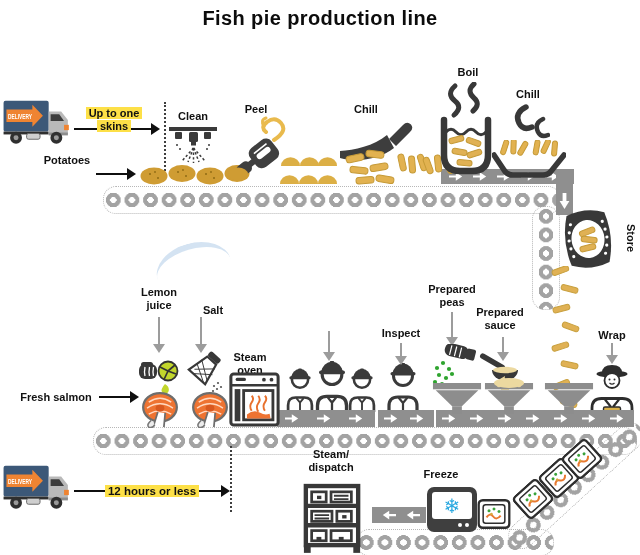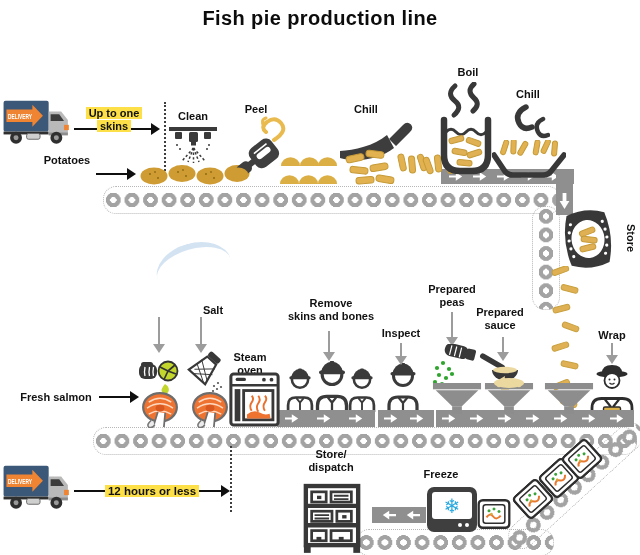--- a/index.html
+++ b/index.html
@@ -339,20 +339,24 @@
       <rect x="15" y="20" width="17" height="5.5" rx="2.5" transform="rotate(15 23 23)"></rect>
       <rect x="7" y="40" width="17" height="5.5" rx="2.5" transform="rotate(-15 15 43)"></rect>
       <rect x="16" y="58" width="17" height="5.5" rx="2.5" transform="rotate(20 24 61)"></rect>
       <rect x="6" y="78" width="17" height="5.5" rx="2.5" transform="rotate(-18 14 81)"></rect>
       <rect x="15" y="96" width="17" height="5.5" rx="2.5" transform="rotate(12 23 99)"></rect>
       <rect x="7" y="116" width="17" height="5.5" rx="2.5" transform="rotate(-22 15 119)"></rect>
       <rect x="14" y="134" width="17" height="5.5" rx="2.5" transform="rotate(18 22 137)"></rect>
     </g>
   </svg>
 
+  <div class="lbl" style="left:130px;top:286px;width:58px">
+    <span>Lemon</span><br>
+    <span>juice</span>
+  </div>
   <div class="garrow" style="left:158px;top:317px;height:28px"></div>
   <svg class="abs" style="left:138px;top:352px" width="46" height="42" viewBox="0 0 46 42">
     <rect x="3" y="10" width="12" height="5" rx="2.5" fill="#383838"></rect>
     <rect x="1" y="12" width="18" height="15" rx="6" fill="#383838"></rect>
     <path d="M7 15 q-1 5 0 9 M11.5 15 q-1 5 0 9 M15.5 15 q-1 5 0 9" stroke="#fff" stroke-width="1.3" fill="none"></path>
     <circle cx="30" cy="19" r="9.5" fill="#c2d62c" stroke="#333" stroke-width="1.8"></circle>
     <path d="M30 19 L37 13 M30 19 L38 22 M30 19 L26 27.5 M30 19 L22 15" stroke="#333" stroke-width="1.7"></path>
     <path d="M27 32 q5 3 3.5 7.5 q-1.5 3.5-5 2 q-3-1.5-1.5-5 q1-2.5 3-4.5 z" fill="#c2d62c"></path>
   </svg>
 
@@ -394,24 +398,20 @@
     <rect x="14" y="18" width="34" height="34" f="" fill="#383838"></rect>
     <rect x="17" y="21" width="28" height="28" fill="#fff"></rect>
     <g stroke="#e8702c" stroke-width="2" fill="none">
       <path d="M24 41 q-3-5 0-9 q3-4 0-7"></path>
         <path d="M31 42 q-3-5 0-9 q3-4 0-8"></path>
         <path d="M38 41 q-3-5 0-9 q3-4 0-7"></path>
     </g>
     <path d="M19 45 q7-6 14-2 q5 3 10 1 l1 5 h-25 z" fill="#ee7331"></path>
   </svg>
 
-  <div class="lbl" style="left:281px;top:297px;width:100px">
-    <span>Remove</span><br>
-    <span>skins and bones</span>
-  </div>
   <div class="garrow" style="left:328px;top:331px;height:22px"></div>
 
   <div class="lbl" style="left:376px;top:327px;width:50px">Inspect</div>
   <div class="garrow" style="left:400px;top:343px;height:14px"></div>
 
   <div class="lbl" style="left:422px;top:283px;width:60px">
     <span>Prepared</span><br>
     <span>peas</span>
   </div>
   <div class="garrow" style="left:451px;top:312px;height:26px"></div>
@@ -477,21 +477,21 @@
     <circle cx="56" cy="42.5" r="6.2" fill="#2f2f2f"></circle>
       <circle cx="56" cy="42.5" r="2.6" fill="#9a9a9a"></circle>
   </svg>
   <div class="barrow" style="left:74px;top:490px;width:148px"></div>
   <div class="lbl" style="left:100px;top:484px;width:104px;font-size:11.5px">
     <span class="txtbg">12 hours or less</span>
   </div>
   <div class="dotv" style="left:230px;top:446px;height:66px"></div>
 
   <div class="lbl" style="left:295px;top:448px;width:72px">
-    <span>Store/</span><br>
+    <span>Steam/</span><br>
     <span>dispatch</span>
   </div>
   <svg class="abs" style="left:301px;top:483px" width="62" height="70" viewBox="0 0 64 72">
     <rect x="5" y="3" width="54" height="61" fill="#fff" stroke="#383838" stroke-width="4.5"></rect>
     <line x1="5" y1="23.5" x2="59" y2="23.5" stroke="#383838" stroke-width="4.5"></line>
     <line x1="5" y1="43.5" x2="59" y2="43.5" stroke="#383838" stroke-width="4.5"></line>
     <g fill="none" stroke="#383838" stroke-width="2.8">
       <rect x="11" y="9" width="15" height="10.5"></rect>
         <rect x="31" y="9" width="21" height="10.5"></rect>
       <rect x="11" y="29" width="21" height="10.5"></rect>

